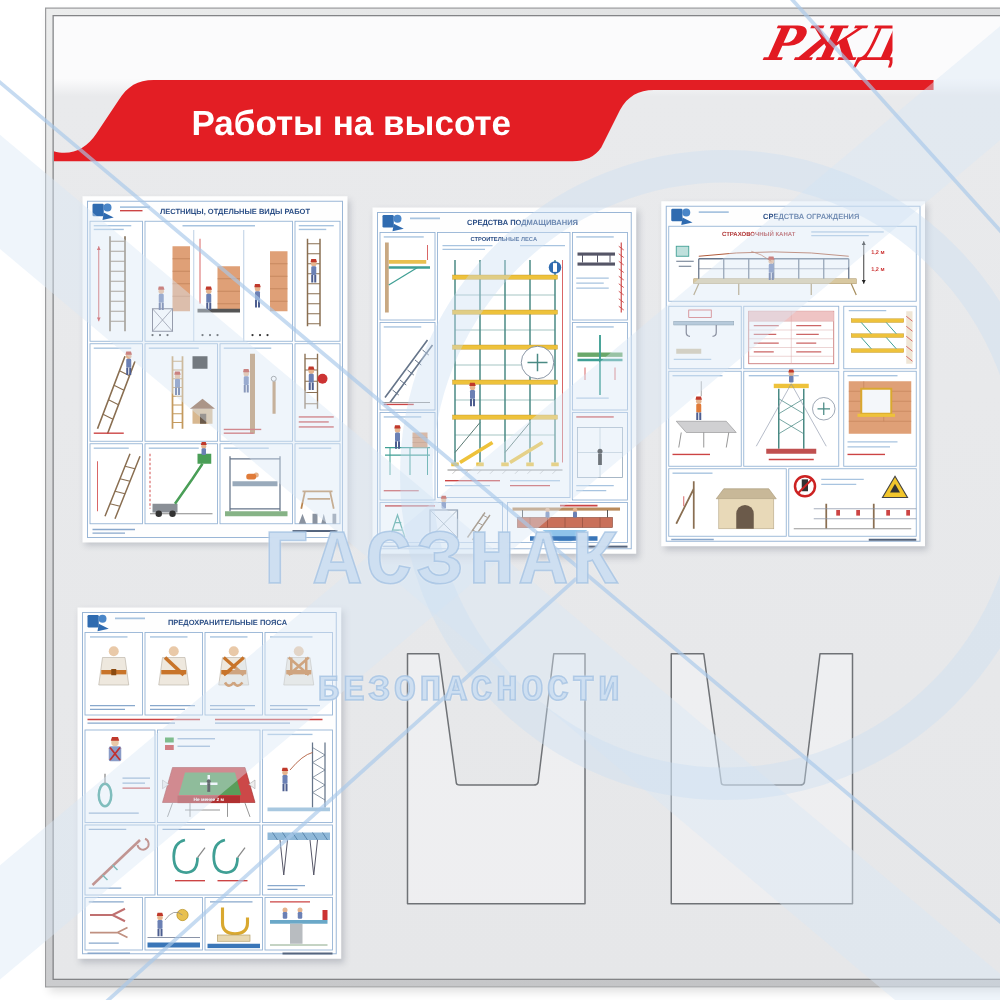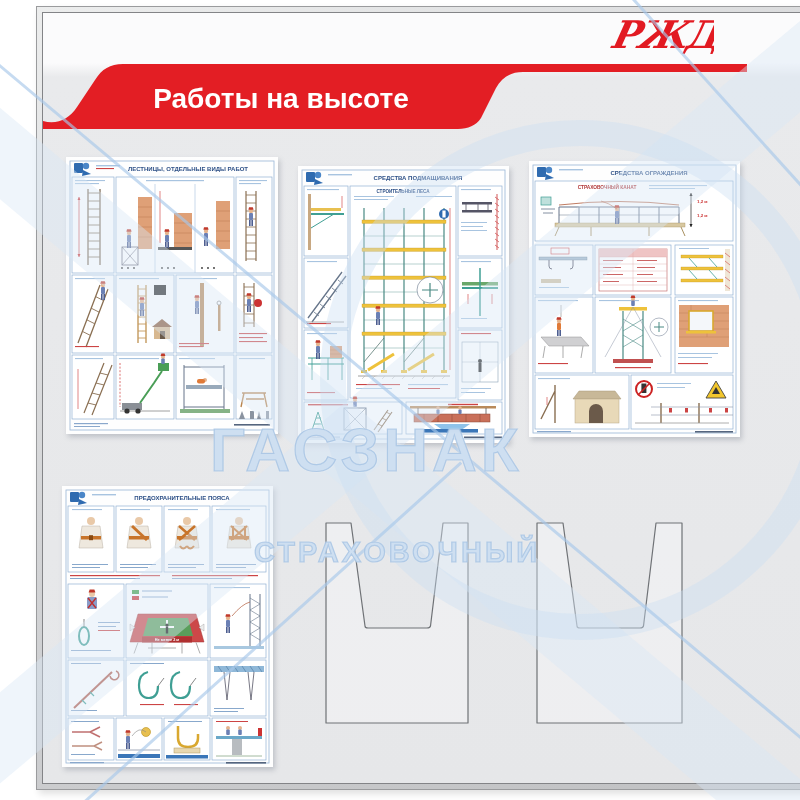--- a/index.html
+++ b/index.html
@@ -28,21 +28,21 @@
   .watermark{position:absolute;left:0;top:0;width:800px;height:800px;pointer-events:none;z-index:50;}
   .wm-band{position:absolute;background:rgba(218,231,246,0.42);}
   .wm-band.b1{left:-200px;top:-60px;width:1400px;height:70px;transform:rotate(40deg);transform-origin:0 0;}
   .wm-band.b2{left:-200px;top:860px;width:1400px;height:70px;transform:rotate(-40deg);transform-origin:0 0;}
   .wm-line{position:absolute;background:rgba(168,200,234,0.65);height:3px;}
   .wm-line.l1{left:-100px;top:-20px;width:1500px;transform:rotate(40deg);transform-origin:0 0;}
   .wm-line.l2{left:-60px;top:930px;width:700px;transform:rotate(-42deg);transform-origin:0 0;}
   .wm-line.l3{left:600px;top:-40px;width:500px;transform:rotate(48deg);transform-origin:0 0;}
   .wm-ring{position:absolute;left:320px;top:120px;width:520px;height:520px;border-radius:50%;
     border:26px solid rgba(203,222,242,0.40);box-sizing:border-box;}
-  .wm-text{position:absolute;font-family:Liberation Sans, sans-serif;font-weight:bold;
+  .wm-text{position:absolute;font-family:Liberation Mono, monospace;font-weight:bold;
     color:rgba(197,217,239,0.85);-webkit-text-stroke:1.2px rgba(152,186,223,.65);
     text-shadow:0 0 2px rgba(255,255,255,.9);white-space:nowrap;}
   .wm-text.t1{left:210px;top:414px;font-size:62px;letter-spacing:4px;}
   .wm-text.t2{left:286px;top:498px;font-size:44px;letter-spacing:6px;word-spacing:14px;}
   .wm-text.t3{left:254px;top:536px;font-size:29px;letter-spacing:3px;}
 </style>
 </head>
 <body>
 
 <div class="page">
@@ -695,16 +695,16 @@
   </svg>
 
   <div class="watermark">
     <div class="wm-band b1"></div>
     <div class="wm-band b2"></div>
     <div class="wm-ring"></div>
     <div class="wm-line l1"></div>
     <div class="wm-line l2"></div>
     <div class="wm-line l3"></div>
     <div class="wm-text t1">ГАСЗНАК</div>
-    <div class="wm-text t3">СТРАХОВОЧНЫЙ</div>
+    <div class="wm-text t3">БЕЗОПАСНОСТИ</div>
   </div>
 
 </div>
 
 </body></html>

